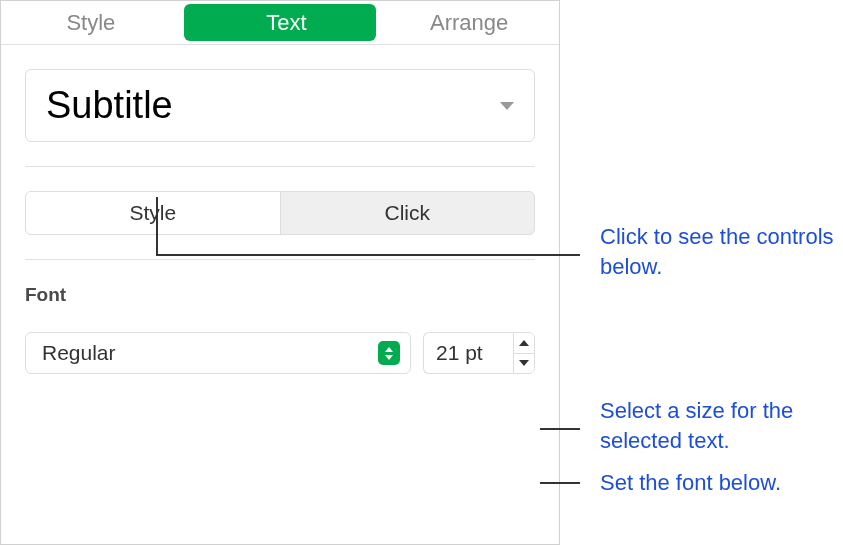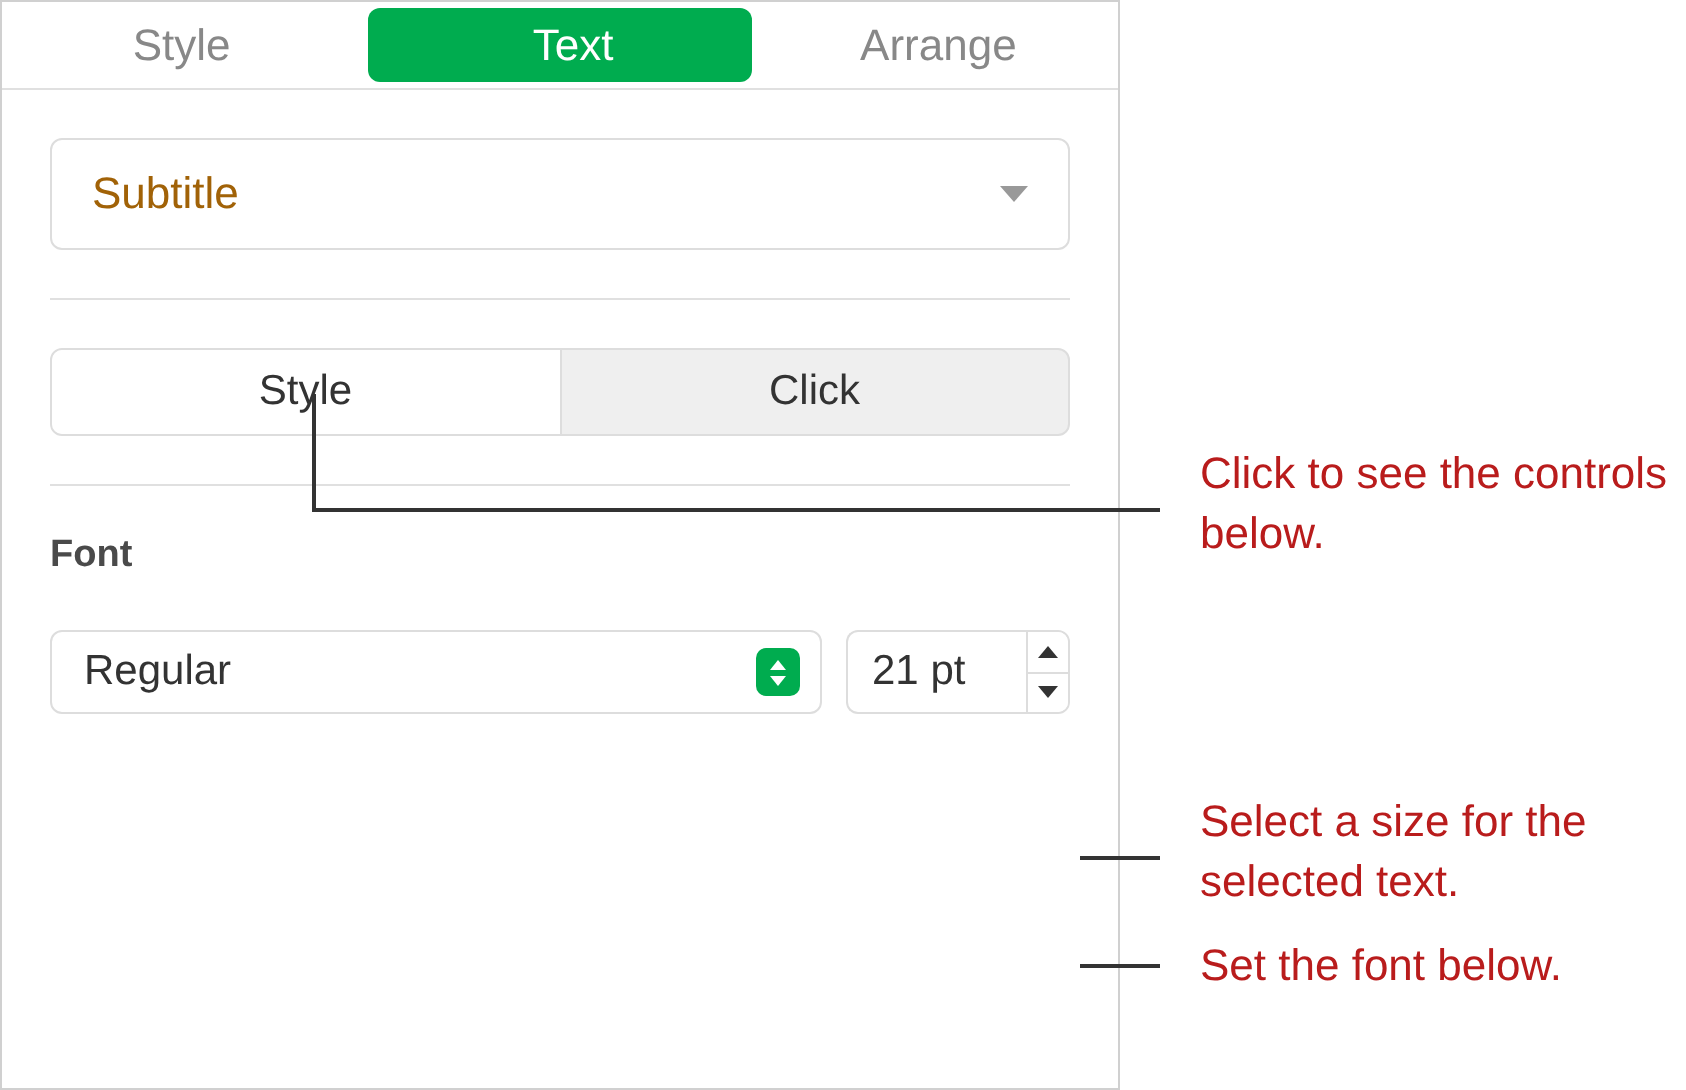--- a/index.html
+++ b/index.html
@@ -60,22 +60,22 @@
       border: 1px solid #dddddd;
       border-radius: 6px;
       padding: 14px 20px;
       display: flex;
       align-items: center;
       justify-content: space-between;
       cursor: pointer;
       background: #ffffff;
     }
     .paragraph-style-label {
-      font-size: 22px;
-      color: #a16207;
+      font-size: 38px;
+      color: #000000;
       font-weight: 400;
     }
     .chevron-down {
       width: 0;
       height: 0;
       border-left: 7px solid transparent;
       border-right: 7px solid transparent;
       border-top: 8px solid #999999;
     }
     .divider {
@@ -216,21 +216,21 @@
     .stepper-arrow-down {
       width: 0;
       height: 0;
       border-left: 5px solid transparent;
       border-right: 5px solid transparent;
       border-top: 6px solid #333333;
     }
     .annotation {
       position: absolute;
       font-size: 22px;
-      color: #b91c1c;
+      color: #1d4ed8;
       line-height: 1.35;
     }
     .callout-line {
       position: absolute;
       background: #333333;
       height: 1.5px;
     }
     .callout-tick {
       position: absolute;
       background: #333333;

